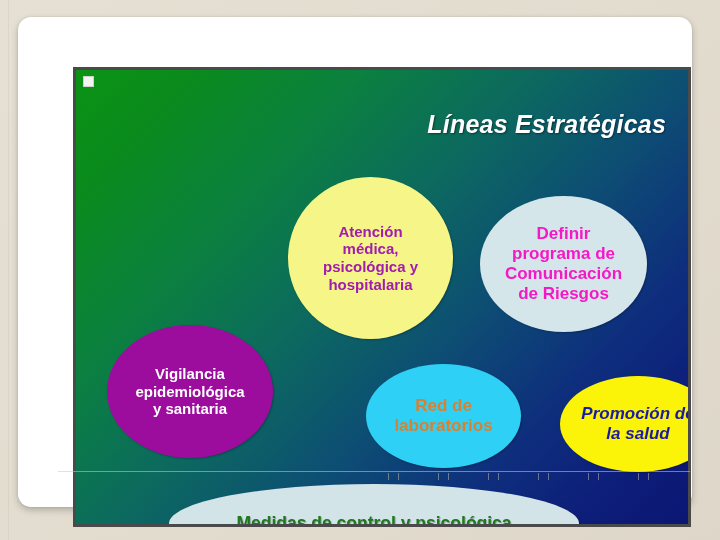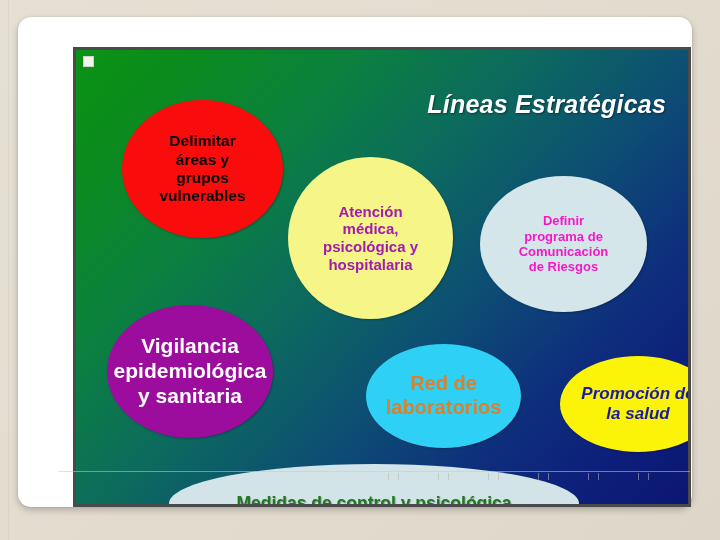--- a/index.html
+++ b/index.html
@@ -137,61 +137,55 @@
   #node-delimitar {
     left: 46px;  top: 50px;  width: 161px; height: 138px;
     background: #fa0c0c; color: #0a0a0a; font-size: 15.5px;
   }
   #node-atencion {
     left: 212px; top: 107px; width: 165px; height: 162px;
     background: #f6f588; color: #0a0a0a; font-size: 15px;
   }
   #node-definir {
     left: 404px; top: 126px; width: 167px; height: 136px;
-    background: #d4e6ea; color: #f618c6; font-size: 13px;
+    background: #d4e6ea; color: #f618c6; font-size: 17px;
   }
   #node-vigilancia {
     left: 31px;  top: 255px; width: 166px; height: 133px;
-    background: #9d0d9d; color: #ffffff; font-size: 21px;
+    background: #9d0d9d; color: #ffffff; font-size: 15px;
   }
   #node-red {
     left: 290px; top: 294px; width: 155px; height: 104px;
-    background: #2ed0f5; color: #d98131; font-size: 20px;
+    background: #2ed0f5; color: #d98131; font-size: 17px;
   }
   #node-promocion {
     left: 484px; top: 306px; width: 156px; height: 96px;
     background: #fbf408; color: #1a1aa8; font-size: 17px; font-style: italic;
   }
   #node-medidas {
     left: 93px;  top: 414px; width: 410px; height: 79px;
     background: #d2e4e8; color: #1d7a1d; font-size: 17.5px;
     text-shadow: 1px 1px 1px rgba(0,0,0,0.30);
   }
 </style>
 </head>
 <body>
 
 <div id="app">
 
   <div class="backdrop-seam"></div>
 
   <div class="slide-card">
 
-    <div class="slide" style="border-color: rgb(74, 74, 74);">
+    <div class="slide" style="border-color: rgb(74, 74, 74); margin-top: 20px;">
 
       <div class="slide-handle"></div>
 
       <div class="slide-title">Líneas Estratégicas</div>
 
-      <div class="node" id="node-delimitar" style="background: rgb(250, 12, 12); color: rgb(10, 10, 10);">
-        <span>Delimitar
-áreas y
-grupos
-vulnerables</span>
-      </div>
 
       <div class="node" id="node-atencion" style="background: rgb(246, 245, 136); color: #a21caf;">
         <span>Atención
 médica,
 psicológica y
 hospitalaria</span>
       </div>
 
       <div class="node" id="node-definir" style="background: rgb(212, 230, 234); color: rgb(246, 24, 198);">
         <span>Definir

